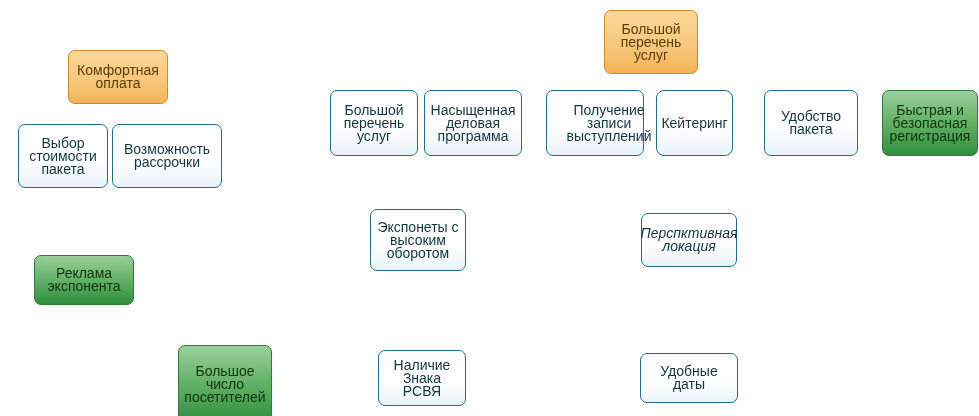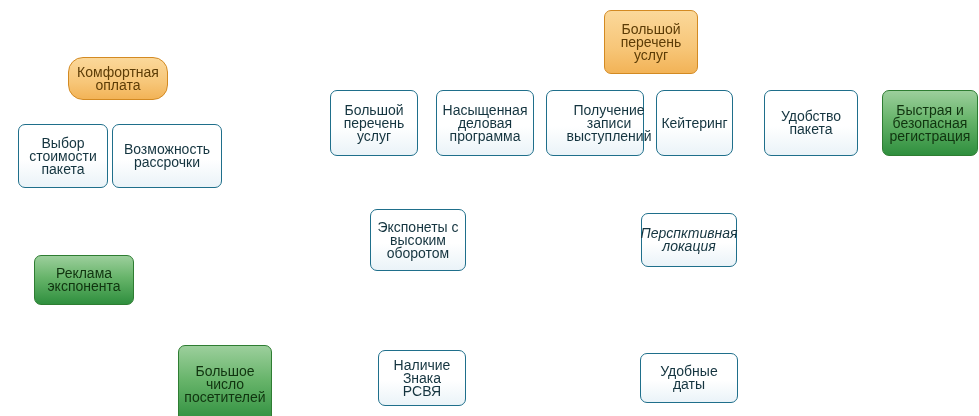--- a/index.html
+++ b/index.html
@@ -44,39 +44,39 @@
   .node.green {
     border: 1.4px solid #2e7d32;
     background: linear-gradient(to bottom, #9ccf9c 0%, #67b46a 45%, #2f8f3e 100%);
     color: #10340f;
   }
 </style>
 </head>
 <body>
 
 <div id="canvas">
-    <div class="node orange" style="left: 68px; top: 57px; width: 100px; height: 43px; border-radius: 15px;">Комфортная
+    <div class="node orange" style="left: 68px; top: 50px; width: 100px; height: 54px;">Комфортная
 оплата</div>
     <div class="node blue" style="left: 112px; top: 124px; width: 110px; height: 64px;">Возможность
 рассрочки</div>
     <div class="node blue" style="left: 18px; top: 124px; width: 90px; height: 64px;">Выбор
 стоимости
 пакета</div>
     <div class="node green" style="left: 34px; top: 255px; width: 100px; height: 50px;">Реклама
 экспонента</div>
     <div class="node green" style="left: 178px; top: 345px; width: 94px; height: 78px;">Большое
 число
 посетителей</div>
     <div class="node orange" style="left: 604px; top: 10px; width: 94px; height: 64px;">Большой
 перечень
 услуг</div>
     <div class="node blue" style="left: 330px; top: 90px; width: 88px; height: 66px;">Большой
 перечень
 услуг</div>
-    <div class="node blue" style="left: 436px; top: 90px; width: 98px; height: 66px;">Насыщенная
+    <div class="node blue" style="left: 424px; top: 90px; width: 98px; height: 66px;">Насыщенная
 деловая
 программа</div>
     <div class="node blue" style="left: 546px; top: 90px; width: 98px; height: 66px; padding-left: 32px;">Получение
 записи
 выступлений</div>
     <div class="node blue" style="left: 656px; top: 90px; width: 77px; height: 66px; border-radius: 8px;">Кейтеринг</div>
     <div class="node blue" style="left: 764px; top: 90px; width: 94px; height: 66px;">Удобство
 пакета</div>
     <div class="node green" style="left: 882px; top: 90px; width: 96px; height: 66px;">Быстрая и
 безопасная

